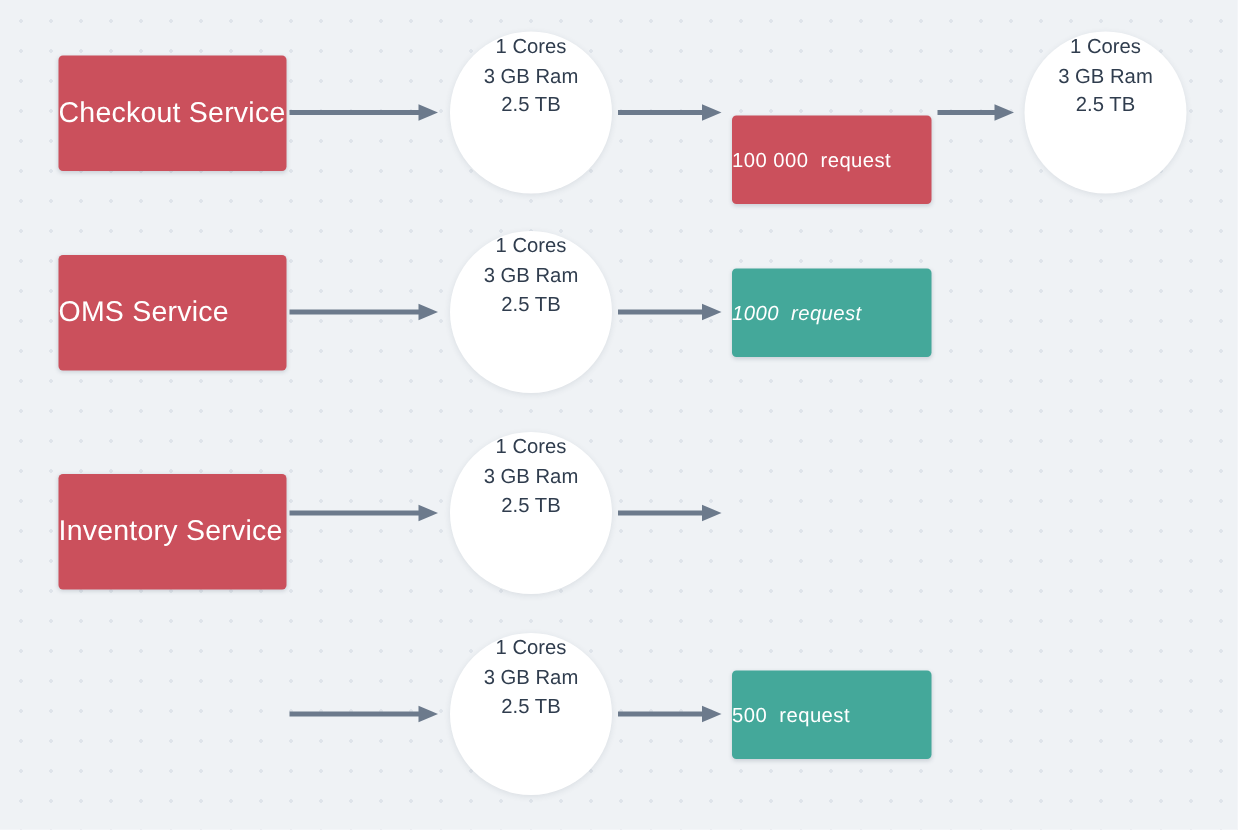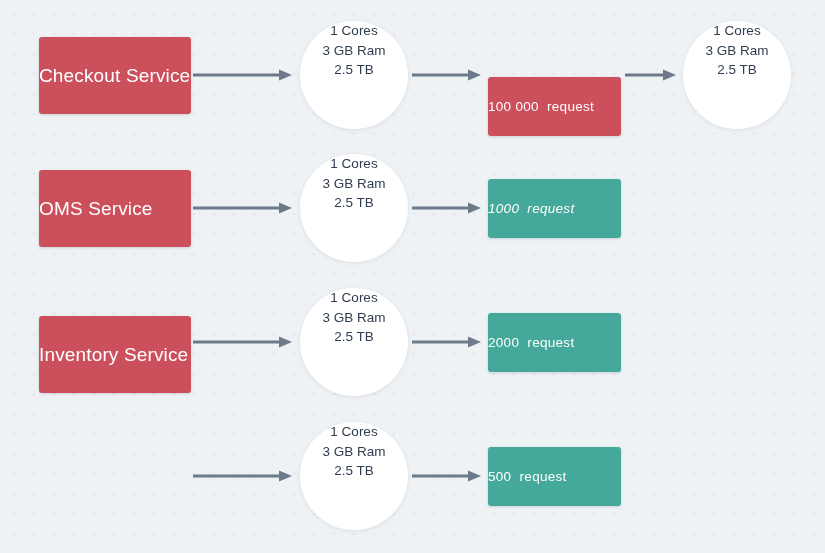--- a/index.html
+++ b/index.html
@@ -191,23 +191,20 @@
     <span class="spec-line">2.5 TB</span>
   </div>
 
   <div class="arrow" style="left:412px; top:335px; width:70px;">
     <svg width="70" height="14" viewBox="0 0 70 14">
       <line x1="0" y1="7" x2="57" y2="7" stroke="#6c7a8c" stroke-width="3.2"></line>
       <polygon points="56,1.5 69,7 56,12.5" fill="#6c7a8c"></polygon>
     </svg>
   </div>
 
-  <div class="node request-box green" style="top:313px;">
-    <span>2000  request</span>
-  </div>
 
 
   <div class="arrow" style="left:193px; top:469px; width:100px;">
     <svg width="100" height="14" viewBox="0 0 100 14">
       <line x1="0" y1="7" x2="87" y2="7" stroke="#6c7a8c" stroke-width="3.2"></line>
       <polygon points="86,1.5 99,7 86,12.5" fill="#6c7a8c"></polygon>
     </svg>
   </div>
 
   <div class="node spec-circle" style="top:422px;">

